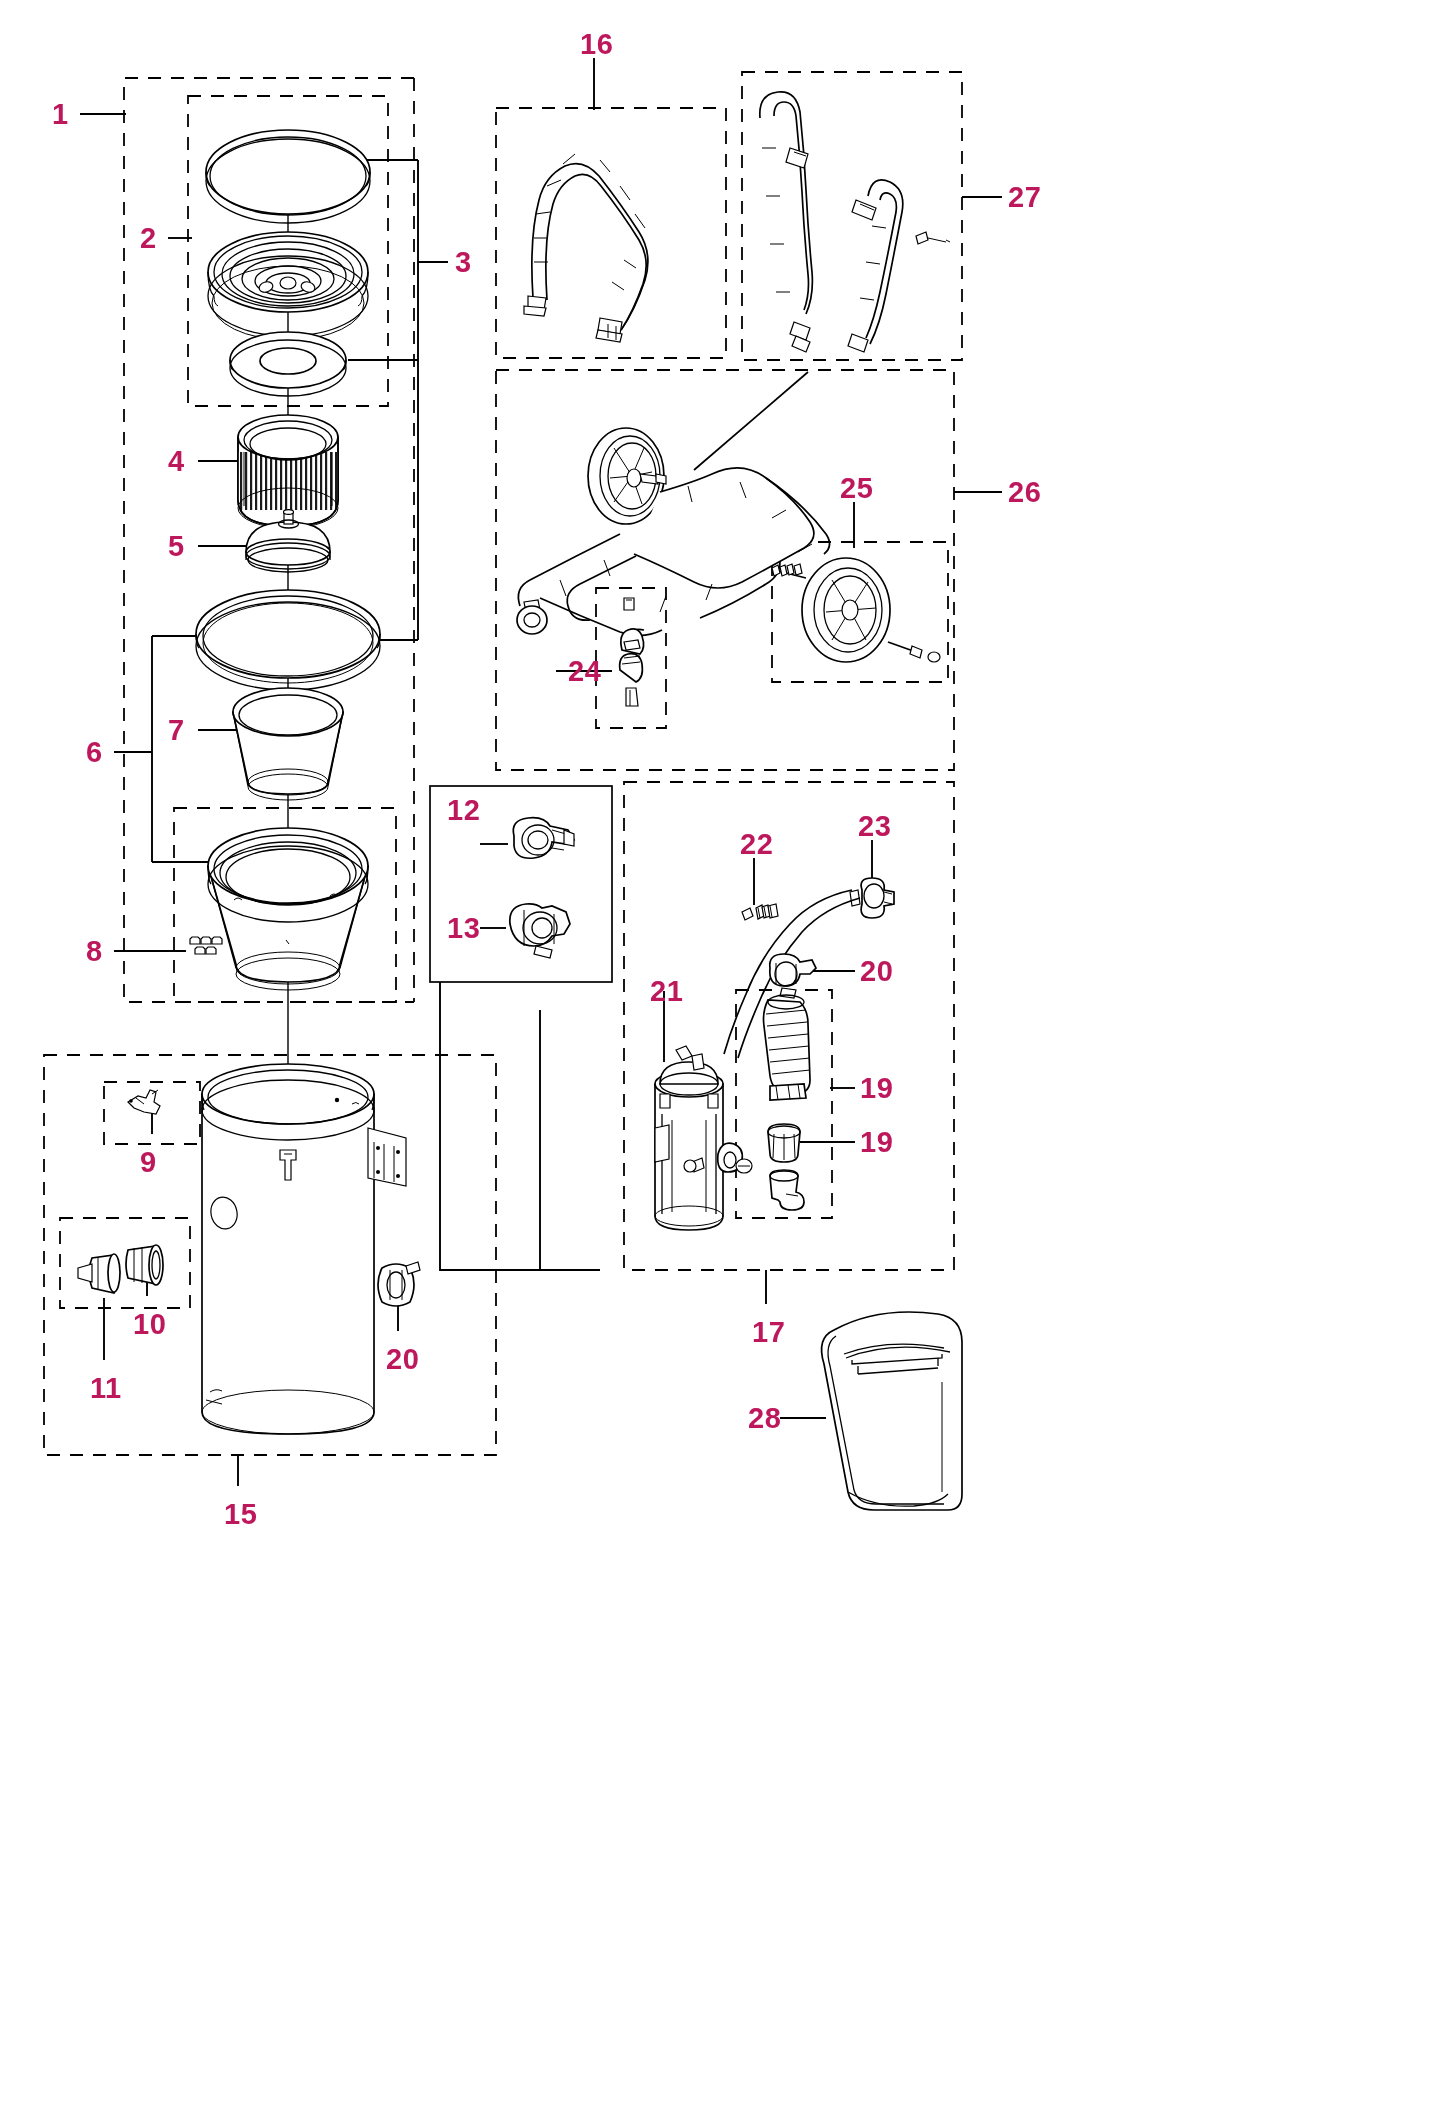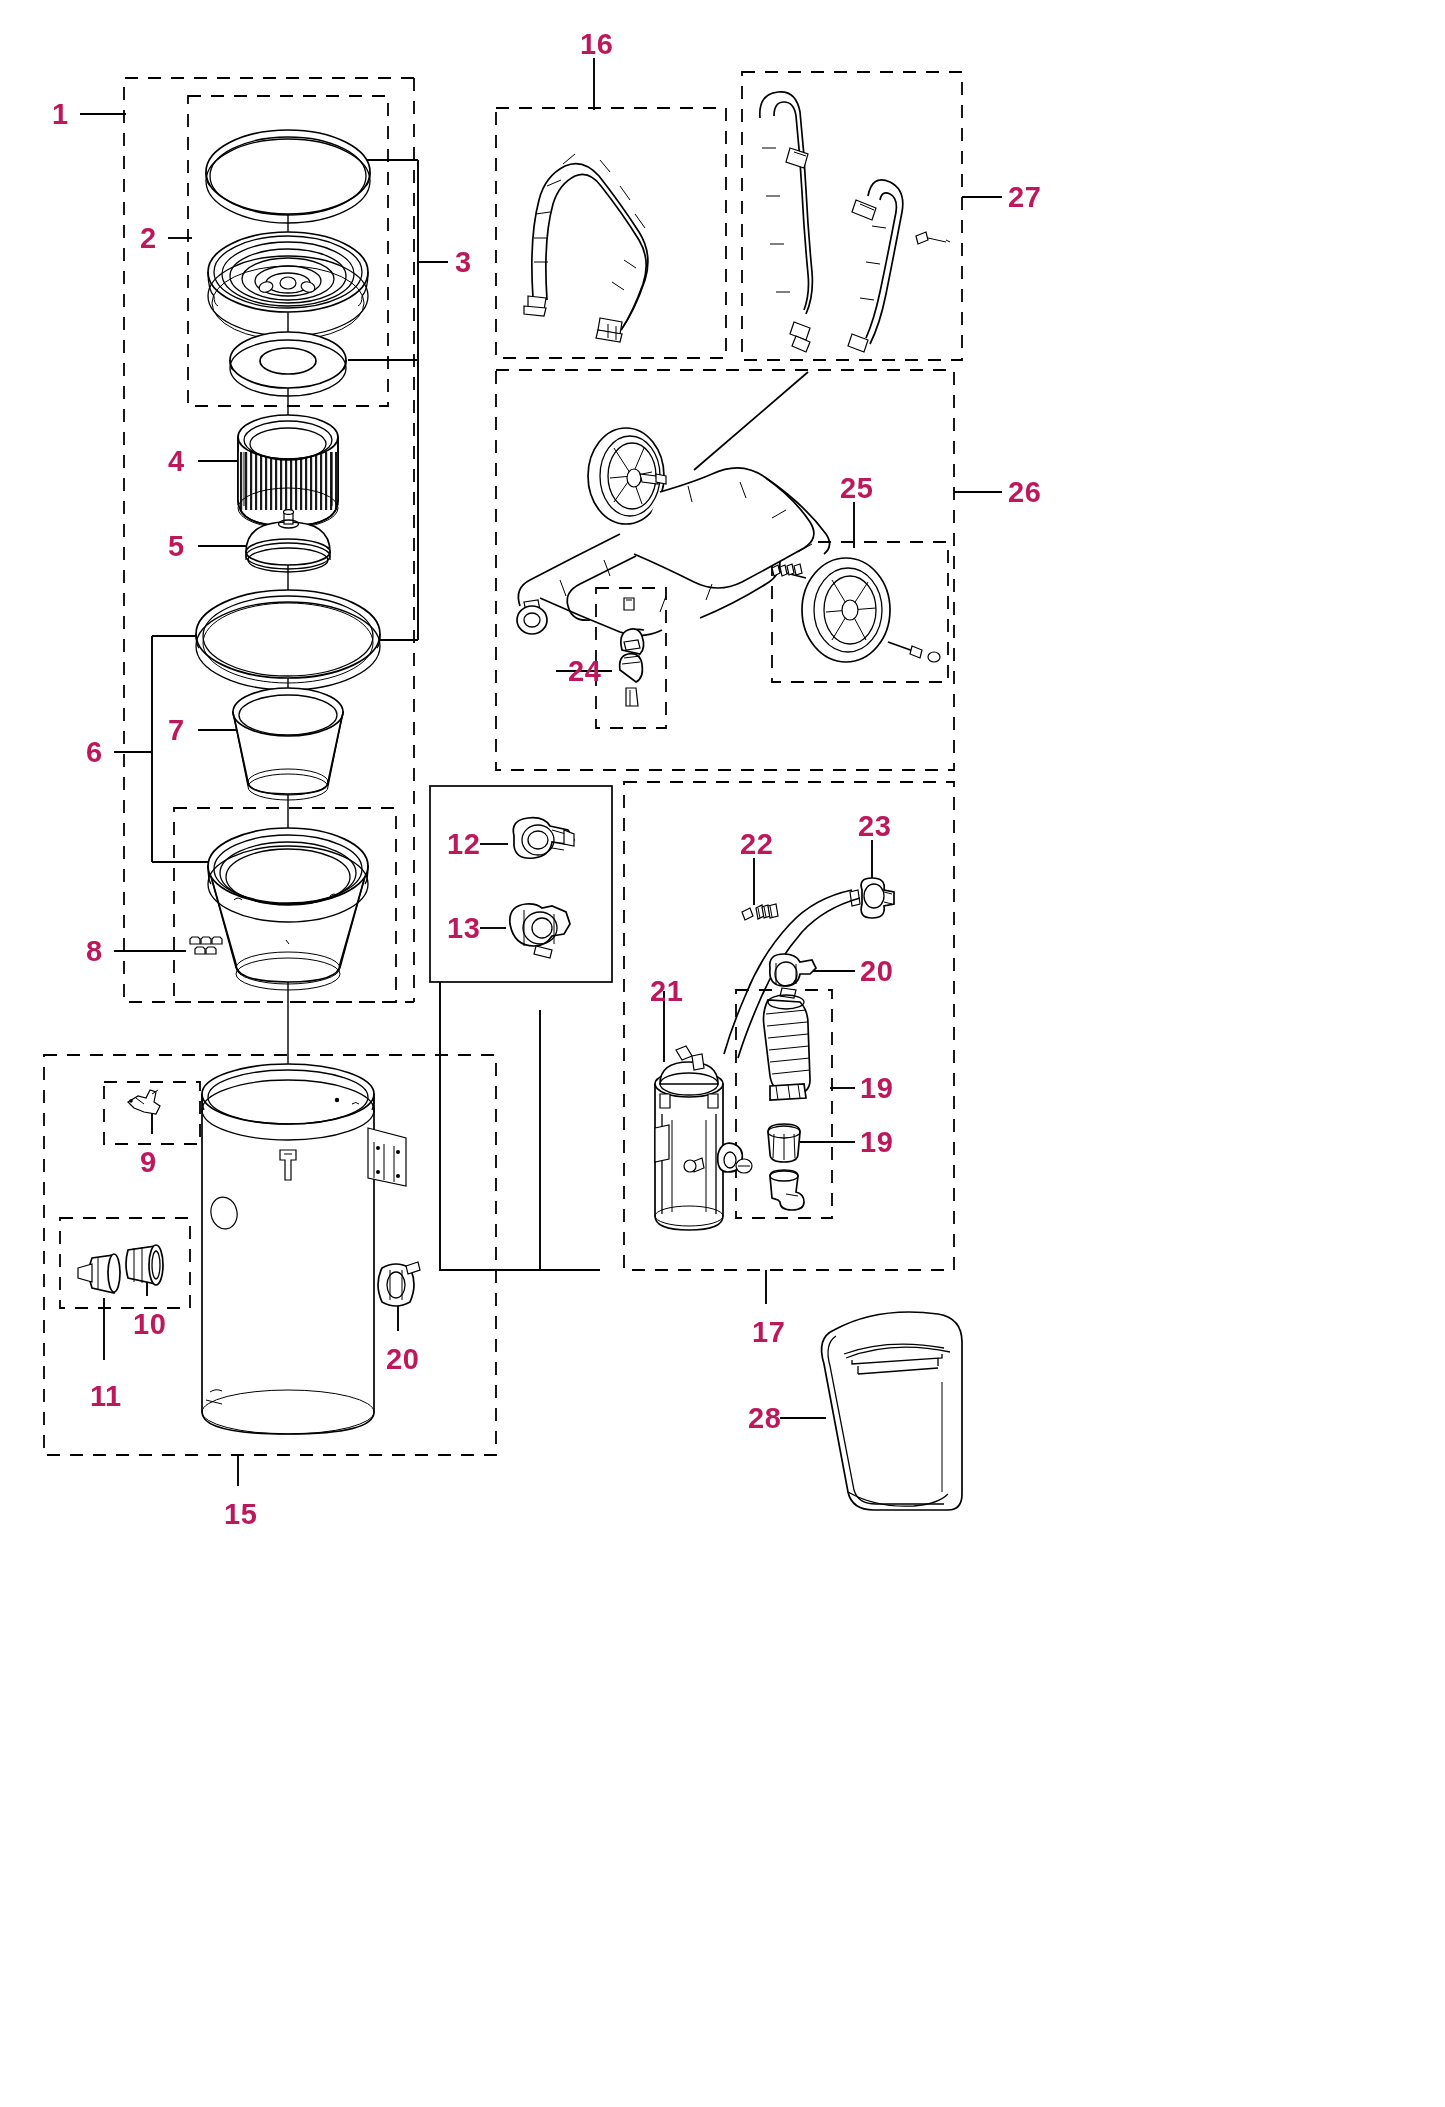--- a/index.html
+++ b/index.html
@@ -506,22 +506,22 @@
   <div class="callout" style="left:52px;  top:100px;">1</div>
   <div class="callout" style="left:140px; top:224px;">2</div>
   <div class="callout" style="left:455px; top:248px;">3</div>
   <div class="callout" style="left:168px; top:447px;">4</div>
   <div class="callout" style="left:168px; top:532px;">5</div>
   <div class="callout" style="left:86px;  top:738px;">6</div>
   <div class="callout" style="left:168px; top:716px;">7</div>
   <div class="callout" style="left:86px;  top:937px;">8</div>
   <div class="callout" style="left:140px; top:1148px;">9</div>
   <div class="callout" style="left:133px; top:1310px;">10</div>
-  <div class="callout" style="left:90px;  top:1374px;margin-top:8px;">11</div>
-  <div class="callout" style="left:447px; top:830px;">12</div>
+  <div class="callout" style="left:90px;  top:1374px;">11</div>
+  <div class="callout" style="left:447px; top:796px;">12</div>
   <div class="callout" style="left:447px; top:914px;text-align:right;">13</div>
   <div class="callout" style="left:386px; top:1345px;">20</div>
   <div class="callout" style="left:224px; top:1500px;">15</div>
   <div class="callout" style="left:580px; top:30px;">16</div>
   <div class="callout" style="left:752px; top:1318px;">17</div>
   <div class="callout" style="left:860px; top:1128px;">19</div>
   <div class="callout" style="left:860px; top:1074px;">19</div>
   <div class="callout" style="left:860px; top:957px;">20</div>
   <div class="callout" style="left:650px; top:977px;">21</div>
   <div class="callout" style="left:740px; top:830px;">22</div>

